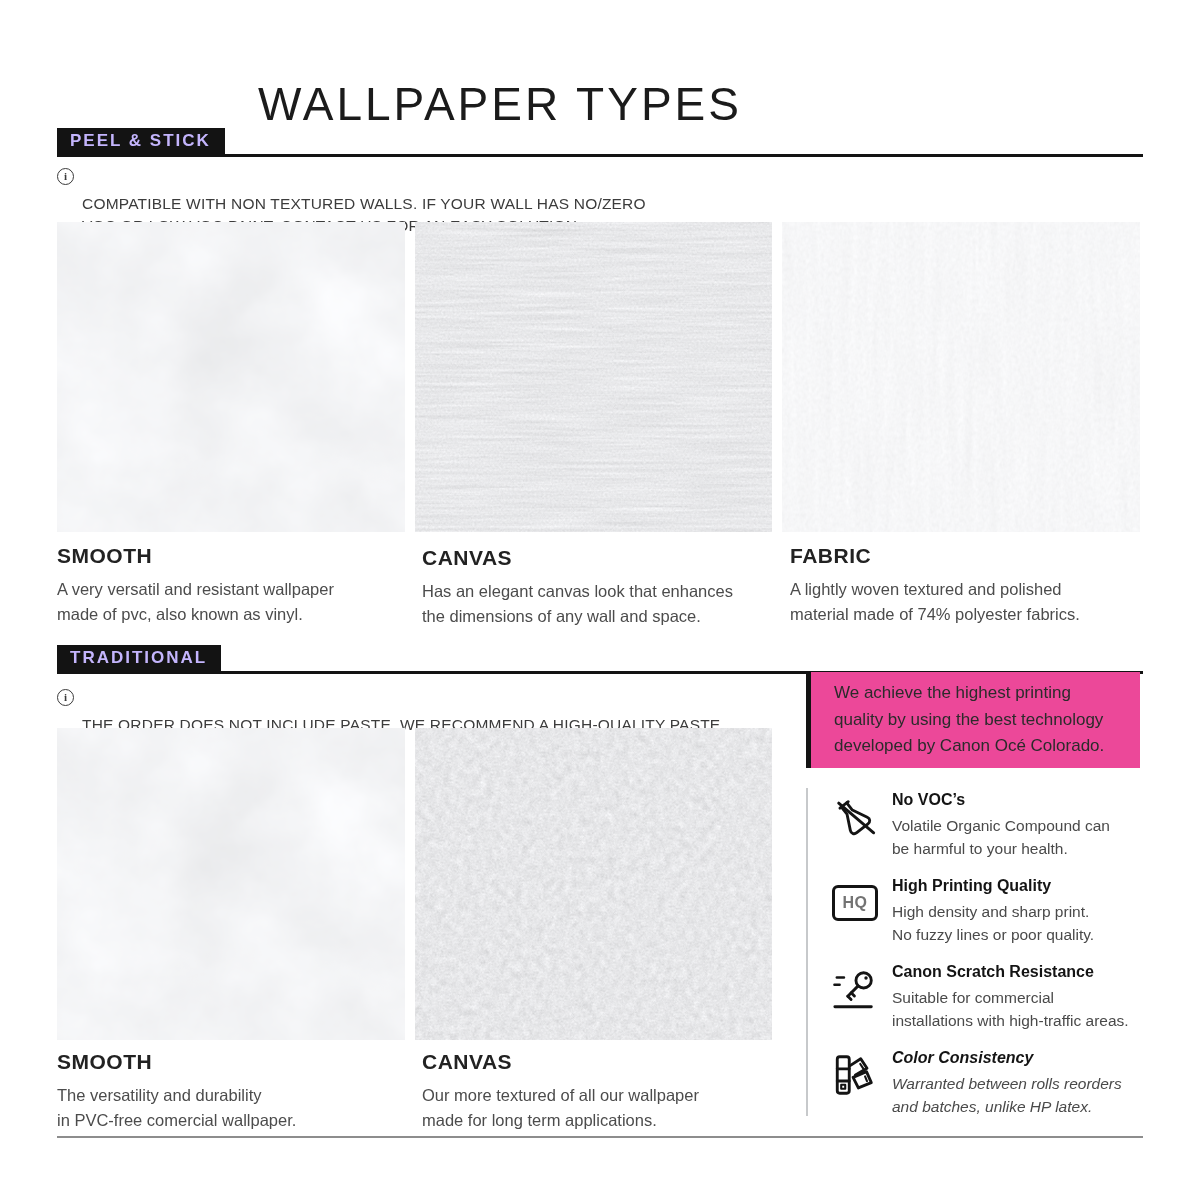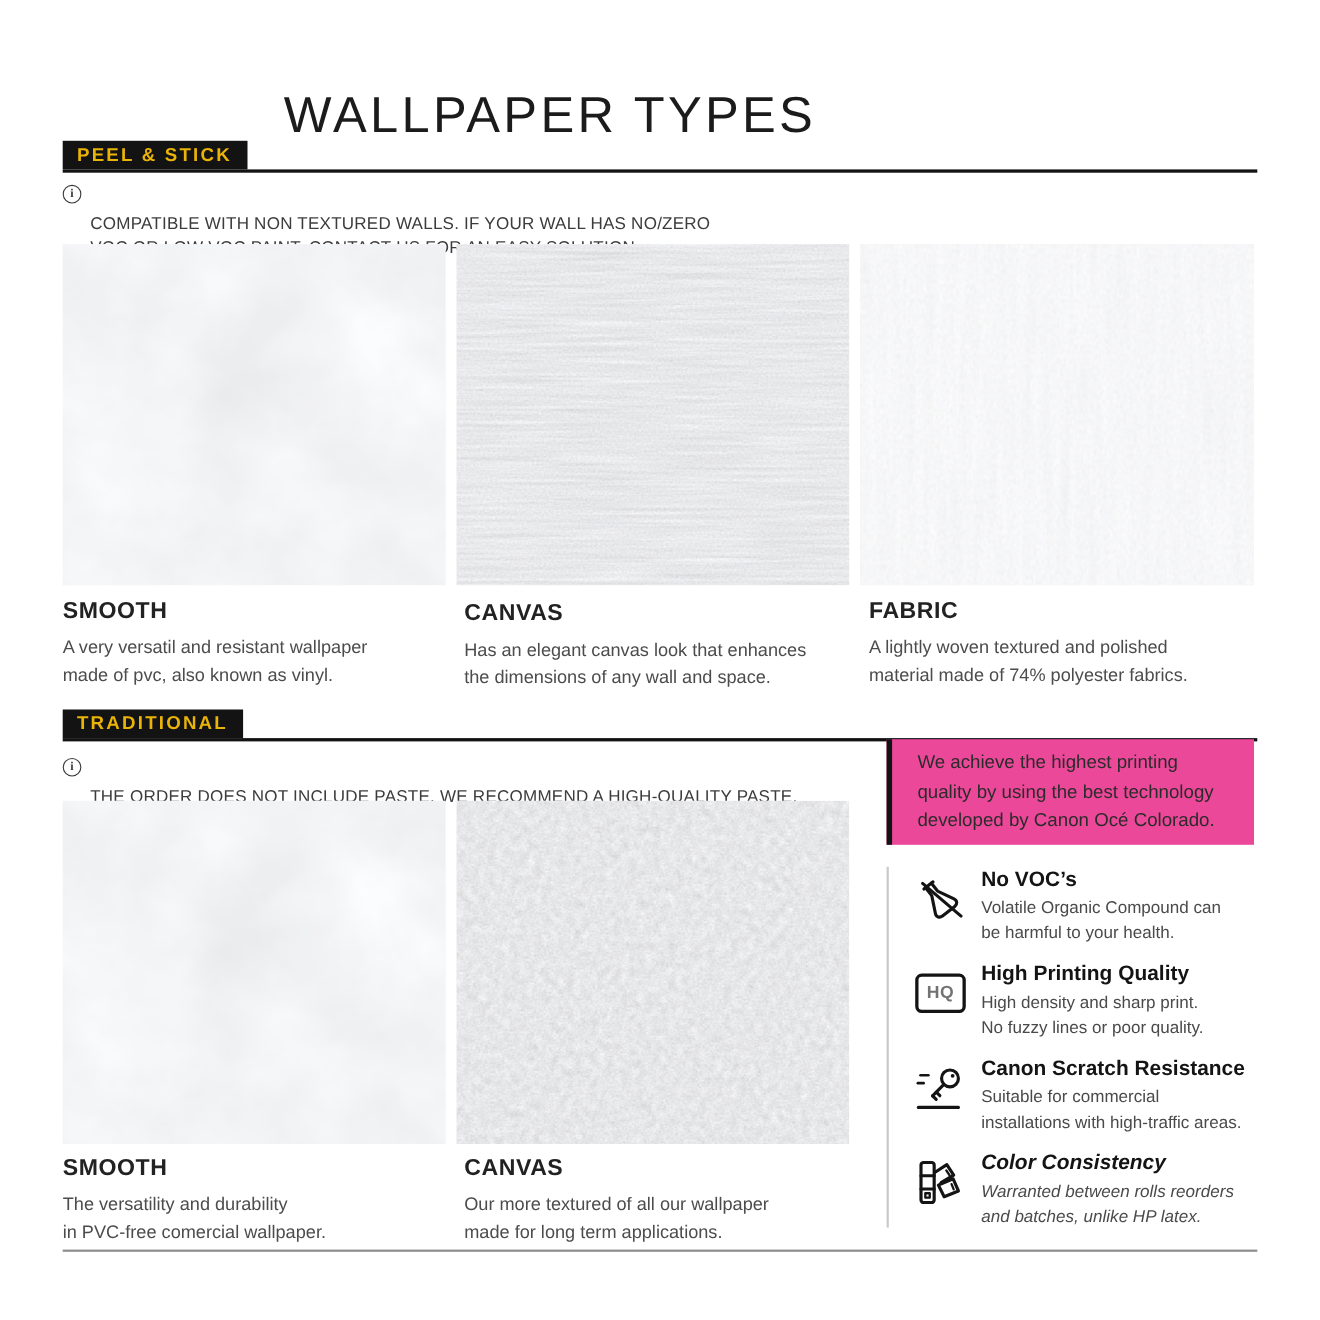--- a/index.html
+++ b/index.html
@@ -7,21 +7,21 @@
        font-family:"Liberation Sans","DejaVu Sans",sans-serif;color:#1c1c1c;}
   .abs{position:absolute;}
   .pre{white-space:pre-line;}
 
   
   .page-title{left:0;top:46px;width:1000px;text-align:center;
     font-size:46px;font-weight:300;letter-spacing:3px;color:#1b1b1b;}
 
   
   .section-header{left:57px;width:1086px;border-bottom:3px solid #131313;line-height:0;}
-  .section-label{display:inline-block;background:#131313;color:#eab308;
+  .section-label{display:inline-block;background:#131313;color:#c4b5fd;
     font-size:17px;font-weight:700;letter-spacing:2px;padding:4px 14px 5px 13px;line-height:1;}
 
   
   .note{left:57px;display:flex;gap:8px;align-items:flex-start;}
   .info-icon{width:15px;height:15px;border:1.5px solid #3a3a3a;border-radius:50%;
     display:flex;align-items:center;justify-content:center;flex:none;margin-top:3px;
     font-family:"Liberation Serif",serif;font-size:11px;font-weight:700;color:#3a3a3a;line-height:1;}
   .note-text{font-size:15.5px;line-height:22px;letter-spacing:0.2px;color:#3c3c3c;margin-top:28px;}
 
   
@@ -42,21 +42,21 @@
   .features{left:832px;top:789px;width:316px;}
   .feature{display:flex;gap:14px;align-items:flex-start;height:86px;}
   .feature:last-child{height:auto;font-style:italic;}
   .fwrap{width:46px;height:46px;flex:none;margin-top:5px;display:flex;align-items:center;justify-content:center;}
   .fi{width:46px;height:46px;stroke:#141414;stroke-width:3;fill:none;
       stroke-linecap:round;stroke-linejoin:round;}
   .hq-badge{width:42px;height:30px;border:3.2px solid #141414;border-radius:6px;
     display:flex;align-items:center;justify-content:center;
     font-size:16px;font-weight:800;letter-spacing:0.5px;color:#737373;}
   .ftext{min-width:0;}
-  .ftitle{font-size:19px;font-weight:700;color:#141414;line-height:21px;}
+  .ftitle{font-size:16px;font-weight:700;color:#141414;line-height:21px;}
   .fdesc{margin-top:4px;font-size:15.5px;line-height:23px;color:#4a4a4a;}
 
   .bottom-rule{left:57px;top:1136px;width:1086px;height:2px;background:#8d8d8d;}
 </style>
 </head>
 <body>
 
 <svg width="0" height="0" style="position:absolute" aria-hidden="true">
   <defs>
     <filter id="tex-smooth" x="0%" y="0%" width="100%" height="100%" color-interpolation-filters="sRGB">

